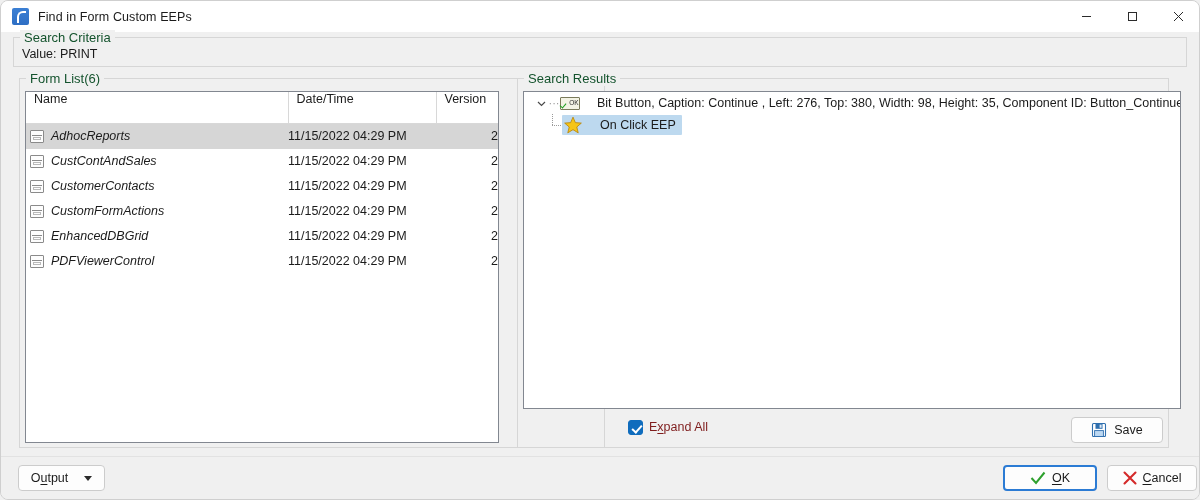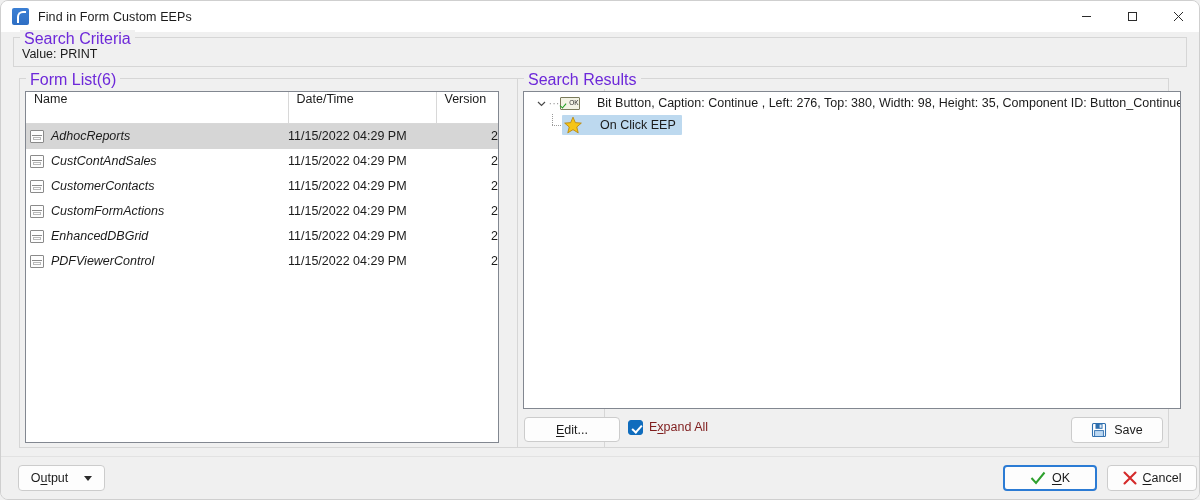--- a/index.html
+++ b/index.html
@@ -63,22 +63,22 @@
   .group {
     position: absolute;
     border: 1px solid #d6d6d6;
     background: transparent;
   }
   .group > .legend {
     position: absolute;
     top: -8px; left: 6px;
     padding: 0 4px;
     background: #f0f0f0;
-    font-size: 16px;
-    color: #6d28d9;
+    font-size: 13px;
+    color: #14532d;
     white-space: nowrap;
   }
 
   #grp-criteria { left: 12px; top: 36px; width: 1174px; height: 30px; border-top-color:#d6d6d6; }
   #criteria-value {
     position: absolute; left: 8px; top: 9px;
     font-size: 12.5px; color: #1b1b1b;
   }
 
   #grp-formlist { left: 18px; top: 77px; width: 586px; height: 370px; }
@@ -400,23 +400,20 @@
         <div class="dash-child"></div>
         <div class="sel">
           <svg class="star-icon" viewBox="0 0 20 19">
             <path d="M10 1.2 L12.5 7.0 L18.8 7.5 L14.0 11.6 L15.5 17.8 L10 14.4 L4.5 17.8 L6.0 11.6 L1.2 7.5 L7.5 7.0 Z" fill="#f5c518" stroke="#b8860b" stroke-width="0.9" stroke-linejoin="round"></path>
           </svg>
           <span class="label">On Click EEP</span>
         </div>
       </div>
     </div>
 
-    <div class="btn" id="btn-edit">
-      <span><u>E</u>dit...</span>
-    </div>
 
     <div id="chk-expand">
       <span class="cbox"></span>
       <span>E<u>x</u>pand All</span>
     </div>
 
     <div class="btn" id="btn-save">
       <svg class="floppy" viewBox="0 0 16 16">
         <rect x="1.5" y="1.5" width="13" height="13" rx="1" fill="#ffffff" stroke="#2f6fae" stroke-width="1.1"></rect>
         <rect x="4.5" y="1.6" width="7" height="5.2" fill="#2f6fae"></rect>

